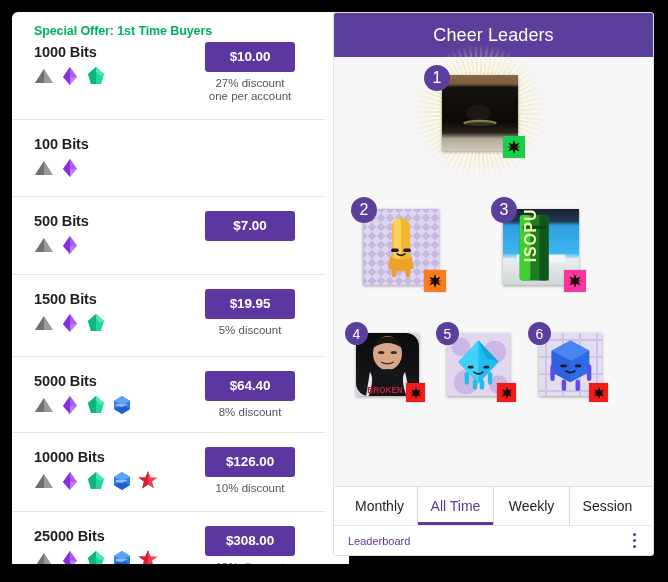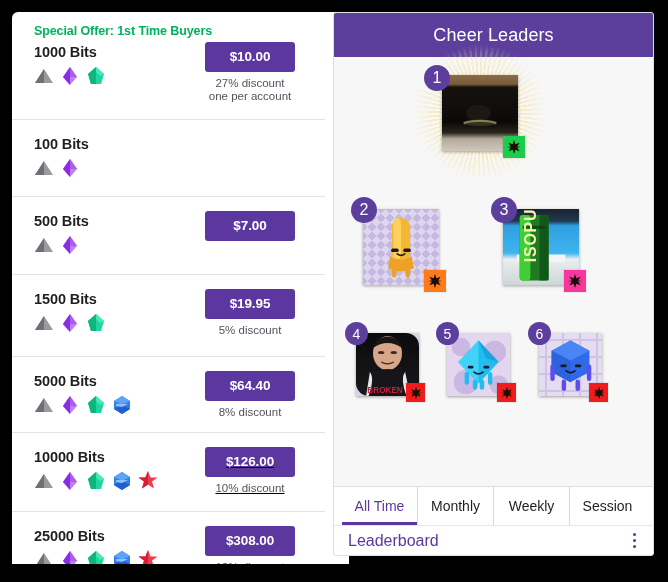--- a/index.html
+++ b/index.html
@@ -171,21 +171,21 @@
     content:"";position:absolute;left:0;right:0;bottom:0;height:3px;
     background:#5c37a0;
   }
   .tabs-footer{
     height:30px;display:flex;align-items:center;justify-content:space-between;
     padding:0 14px 0 14px;
     border-top:1px solid #e8e8ec;
     box-sizing:border-box;
   }
   .leaderboard-link{
-    font-size:16px;color:#5c37a0;cursor:pointer;text-align:right;
+    font-size:11px;color:#5c37a0;cursor:pointer;text-align:right;
   }
   .kebab{display:flex;flex-direction:column;gap:2.5px;cursor:pointer;padding:3px;}
   .kebab i{display:block;width:3.5px;height:3.5px;border-radius:50%;background:#5c37a0;}
 </style>
 </head>
 <body>
 
 <div class="stage">
 
   <div class="bits-panel">
@@ -330,21 +330,21 @@
                 <polygon points="10,1 18,6 18,14 10,19 2,14 2,6" fill="#2f7ff0"></polygon>
                 <polygon points="10,1 18,6 10,10 2,6" fill="#5fa3f7"></polygon>
                 <polygon points="10,10 18,14 10,19 2,14" fill="#1f5fd0"></polygon>
                 <polygon points="4,9 16,9 10,12 4,11" fill="#8dc0fb"></polygon>
               </svg>
               <svg width="20" height="20" viewBox="0 0 20 20">
                 <polygon points="10,0 12.6,6.4 19.5,6.4 14,10.6 16,17.4 10,13.4 4,17.4 6,10.6 0.5,6.4 7.4,6.4" fill="#f23b4d"></polygon>
                 <polygon points="10,0 10,13.4 4,17.4 6,10.6 0.5,6.4 7.4,6.4" fill="#d41f35"></polygon>
               </svg>
             </div>
-            <div class="price-col" style="top: 14px; text-decoration: underline;">
+            <div class="price-col" style="top: 14px;">
               <button class="price-btn">$126.00</button>
               <div class="discount">10% discount</div>
             </div>
           </div>
         </div>
         <div class="bits-row" style="height: 82px;">
           <div class="row-inner">
             <div class="bits-title" style="top: 16px;">25000 Bits</div>
             <div class="bits-icons" style="top: 38px;">
               <svg width="20" height="20" viewBox="0 0 20 20">
@@ -501,22 +501,22 @@
           <div class="cheer-badge" style="width: 19px; height: 19px; background: rgb(240, 27, 27); right: -6px; bottom: -6px;">
             <svg width="12" height="12" viewBox="0 0 24 24">
               <path d="M12 0 L14.4 7.2 L21.6 4.8 L17.5 11 L24 12 L17.5 13 L21.6 19.2 L14.4 16.8 L12 24 L9.6 16.8 L2.4 19.2 L6.5 13 L0 12 L6.5 11 L2.4 4.8 L9.6 7.2 Z" fill="#1a1008"></path>
             </svg>
           </div>
         </div>
       </div>
 
     <div class="tabs-wrap">
       <div class="tabs" id="tabs">
+          <div class="tab">Monthly</div>
           <div class="tab active">All Time</div>
-          <div class="tab">Monthly</div>
           <div class="tab">Weekly</div>
           <div class="tab">Session</div>
         </div>
       <div class="tabs-footer">
         <span class="leaderboard-link">Leaderboard</span>
         <span class="kebab">
           <i></i>
             <i></i>
             <i></i>
         </span>

